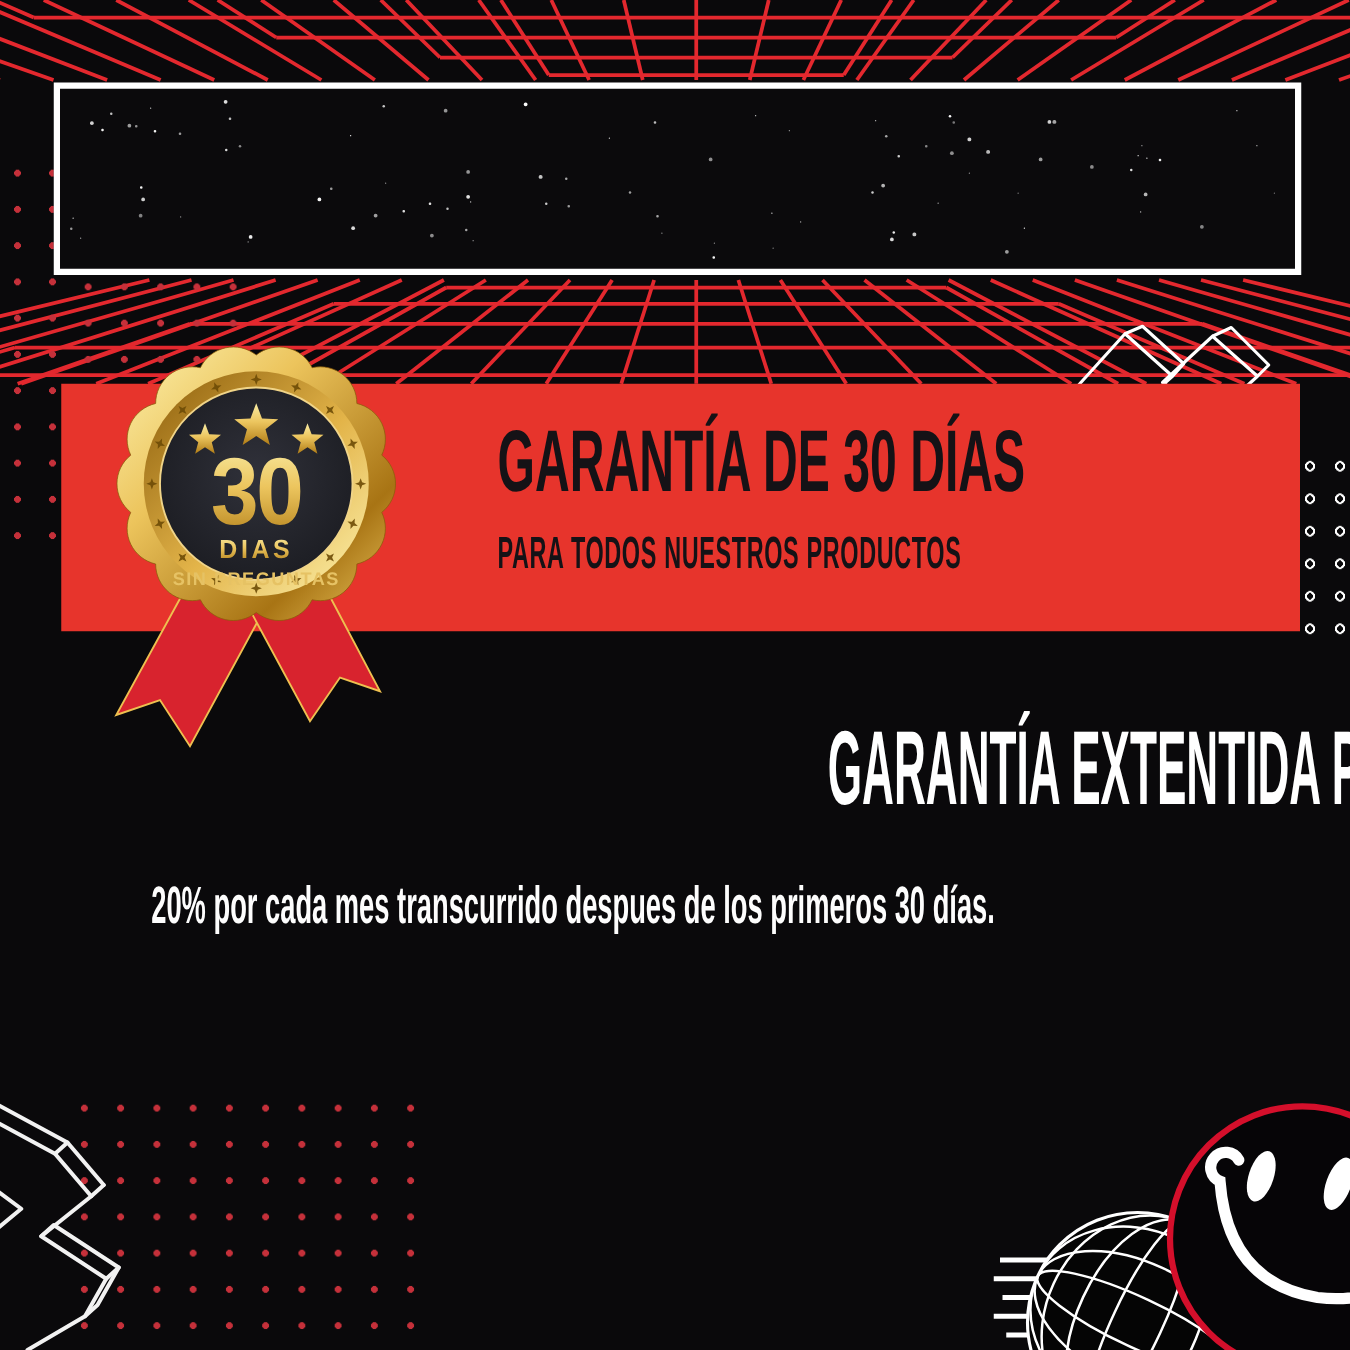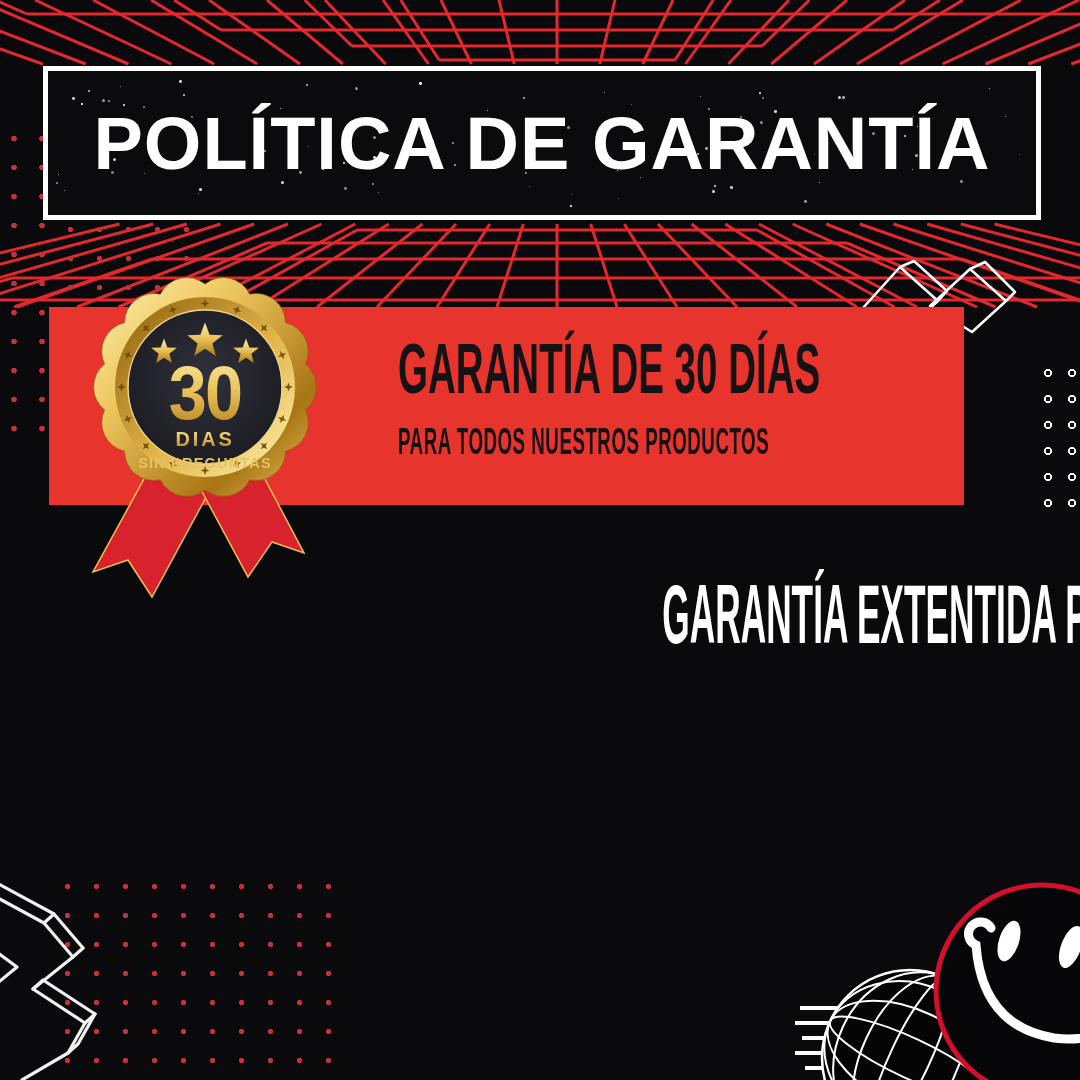--- a/index.html
+++ b/index.html
@@ -18,21 +18,21 @@
     background-image:radial-gradient(circle, rgba(0,0,0,0) 2.4px, #fff 2.5px, #fff 4px, rgba(0,0,0,0) 4.3px);
     background-size:24px 26px;}
 
   .title-box{position:absolute;z-index:2;left:43px;top:66px;width:998px;height:154px;
     box-sizing:border-box;border:5px solid #fff;background:#0b0a0c;
     display:flex;align-items:center;justify-content:center;overflow:hidden;}
   .title-box h1{margin:0;color:#fff;font-size:74px;font-weight:bold;letter-spacing:1px;
     white-space:nowrap;z-index:2;position:relative;}
   .speckle{position:absolute;background:#fff;border-radius:50%;z-index:1;}
 
-  .banner{position:absolute;z-index:2;left:49px;top:307px;width:915px;height:198px;
+  .banner{position:absolute;z-index:2;left:49px;top:307px;width:991px;height:198px;
     background:var(--accent-red);}
   .banner-heading{position:absolute;left:349px;top:22px;color:#151216;font-weight:bold;
     font-size:70px;white-space:nowrap;}
   .banner-heading span, .banner-sub span, .squeeze{display:inline-block;transform-origin:left center;}
   .banner-heading span{transform:scaleX(.55);}
   .banner-sub{position:absolute;left:349px;top:114px;color:#151216;font-weight:bold;
     font-size:36px;white-space:nowrap;}
   .banner-sub span{transform:scaleX(.52);letter-spacing:1px;}
 
   .section-heading{position:absolute;z-index:4;left:0;top:566px;width:1080px;text-align:center;
@@ -140,21 +140,20 @@
       <path d="M970,269 L985,262 L1015,292 L1006,301"></path>
     </g>
   </svg>
 
   <div id="dots-left-a" class="dotgrid"></div>
   <div id="dots-left-b" class="dotgrid"></div>
   <div id="dots-bottom" class="dotgrid"></div>
   <div id="circles-right"></div>
 
   <div class="title-box">
-    <h1>POLÍTICA DE GARANTÍA</h1>
   <span class="speckle" style="left: 583px; top: 33px; width: 0.9px; height: 0.9px; opacity: 0.58;"></span>
       <span class="speckle" style="left: 325px; top: 85px; width: 2.9px; height: 2.9px; opacity: 0.88;"></span>
       <span class="speckle" style="left: 206px; top: 87px; width: 3.1px; height: 3.1px; opacity: 0.96;"></span>
       <span class="speckle" style="left: 652px; top: 25px; width: 1.1px; height: 1.1px; opacity: 0.77;"></span>
       <span class="speckle" style="left: 941px; top: 17px; width: 1.3px; height: 1.3px; opacity: 0.87;"></span>
       <span class="speckle" style="left: 957px; top: 45px; width: 1.1px; height: 1.1px; opacity: 0.76;"></span>
       <span class="speckle" style="left: 714px; top: 26px; width: 1.7px; height: 1.7px; opacity: 0.45;"></span>
       <span class="speckle" style="left: 64px; top: 78px; width: 1.8px; height: 1.8px; opacity: 0.95;"></span>
       <span class="speckle" style="left: 592px; top: 106px; width: 1.3px; height: 1.3px; opacity: 0.74;"></span>
       <span class="speckle" style="left: 790px; top: 25px; width: 3px; height: 3px; opacity: 0.81;"></span>
@@ -350,15 +349,16 @@
       <ellipse cx="1071" cy="947" rx="10" ry="22" fill="#fff" transform="rotate(20 1071 947)"></ellipse>
       <path d="M991,928 A12 12 0 1 0 976,945 Q982,1026 1054,1038 Q1120,1046 1139,986" fill="none" stroke="#fff" stroke-width="9" stroke-linecap="round"></path>
     </g>
   </svg>
 
   <div class="section-heading">
     <span>GARANTÍA EXTENTIDA PARA PRODUCTOS MECÁNICOS</span>
   </div>
 
   <div class="paragraph">
+    <div class="line"><span>20% por cada mes transcurrido despues de los primeros 30 días.</span></div>
   </div>
 
 </div>
 
 </body></html>

